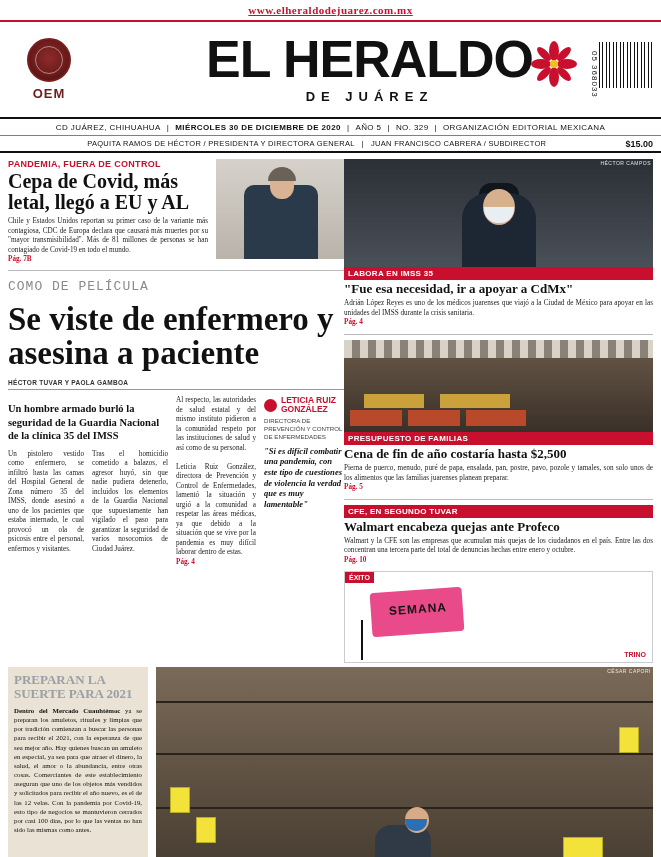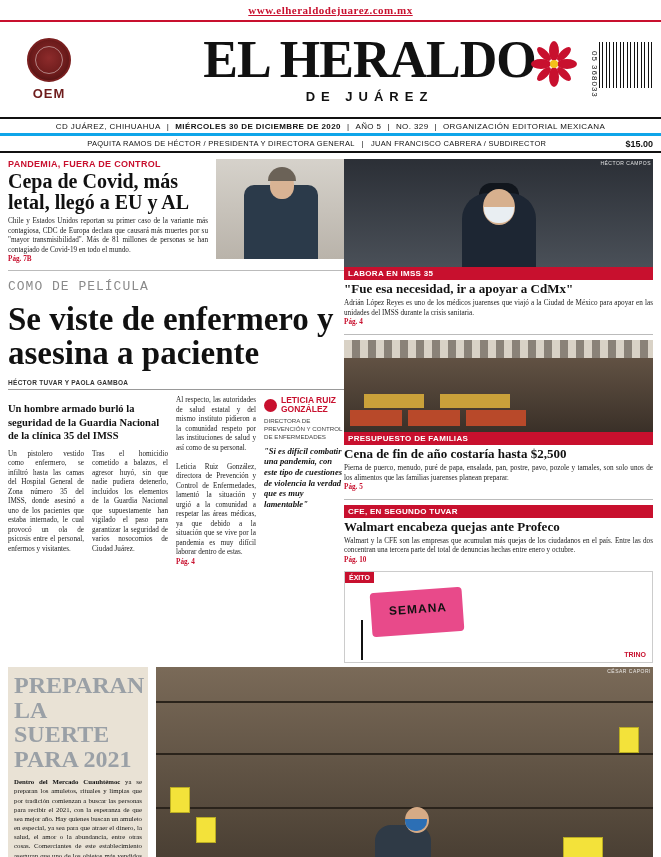--- a/index.html
+++ b/index.html
@@ -39,21 +39,21 @@
   .oem .seal:after{
     content:""; position:absolute; inset:6px; border-radius:50%;
     border:1px solid rgba(255,255,255,.45);
   }
   .oem .oemtxt {
     margin-top:4px; font-family:"Liberation Sans",sans-serif; font-weight:bold;
     font-size: 13px; color:#6e1c1c; letter-spacing:1px;
   }
   .title-wrap { flex:1; text-align:center; position:relative; }
   .title {
-    font-family:Liberation Serif, serif; font-weight: bold;
+    font-family:Liberation Sans, sans-serif; font-weight: bold;
     font-size: 52px; line-height: .95; letter-spacing: -1px; color:#111;
   }
   .subtitle {
     font-family:"Liberation Sans",sans-serif; font-weight:bold;
     font-size: 13px; letter-spacing: 6px; color:#111; margin-top: 4px;
   }
   .poinsettia {
     position:absolute; right: 74px; top: 6px; width: 46px; height: 46px;
   }
   .barcode {
@@ -64,21 +64,21 @@
     height: 46px; width: 56px;
     background: repeating-linear-gradient(to right, #111 0 1px, #fff 1px 3px, #111 3px 4px, #fff 4px 7px);
   }
   .barcode .num {
     font-family:"Liberation Sans",sans-serif; font-size:8px; letter-spacing:1px;
     text-align:center; margin-top:2px; color:#111;
   }
 
   
   .strip1 {
-    border-top: 2px solid #111; border-bottom: 3px solid #0ea5e9;
+    border-top: 2px solid #111; border-bottom: 1px solid #0ea5e9;
     display:flex; align-items:center; justify-content:center; gap:6px;
     height: 19px; font-family:"Liberation Sans",sans-serif; font-size:8px;
     letter-spacing:.4px; color:#111;
   }
   .strip1 .b { font-weight:bold; }
   .strip2 {
     border-bottom: 2px solid #111;
     display:flex; align-items:center; height: 17px; padding: 0 8px;
     font-family:"Liberation Sans",sans-serif; font-size:7.5px; color:#111;
   }
@@ -228,21 +228,21 @@
   .scene-shop .tag{
     position:absolute; background:#f3e23a; width:20px; height:26px;
     border:1px solid #b9ac22;
   }
 
   .tan-box {
     background:#e9e2d5; padding:6px;
   }
   .tan-box h2 {
     margin:0; font-family:"Liberation Serif",serif; font-weight:bold;
-    font-size:24px; line-height:1.02; color:#9aa0a6;
+    font-size:13px; line-height:1.02; color:#9aa0a6;
   }
   .tan-box p {
     font-family:"Liberation Serif",serif; font-size:6.8px; line-height:1.35;
     text-align:justify; margin:6px 0 0;
   }
   .tan-box .lead { font-weight:bold; color:#111; }
 
   .cartoon {
     border:1px solid #ccc; position:relative; background:#fff; overflow:hidden;
   }

